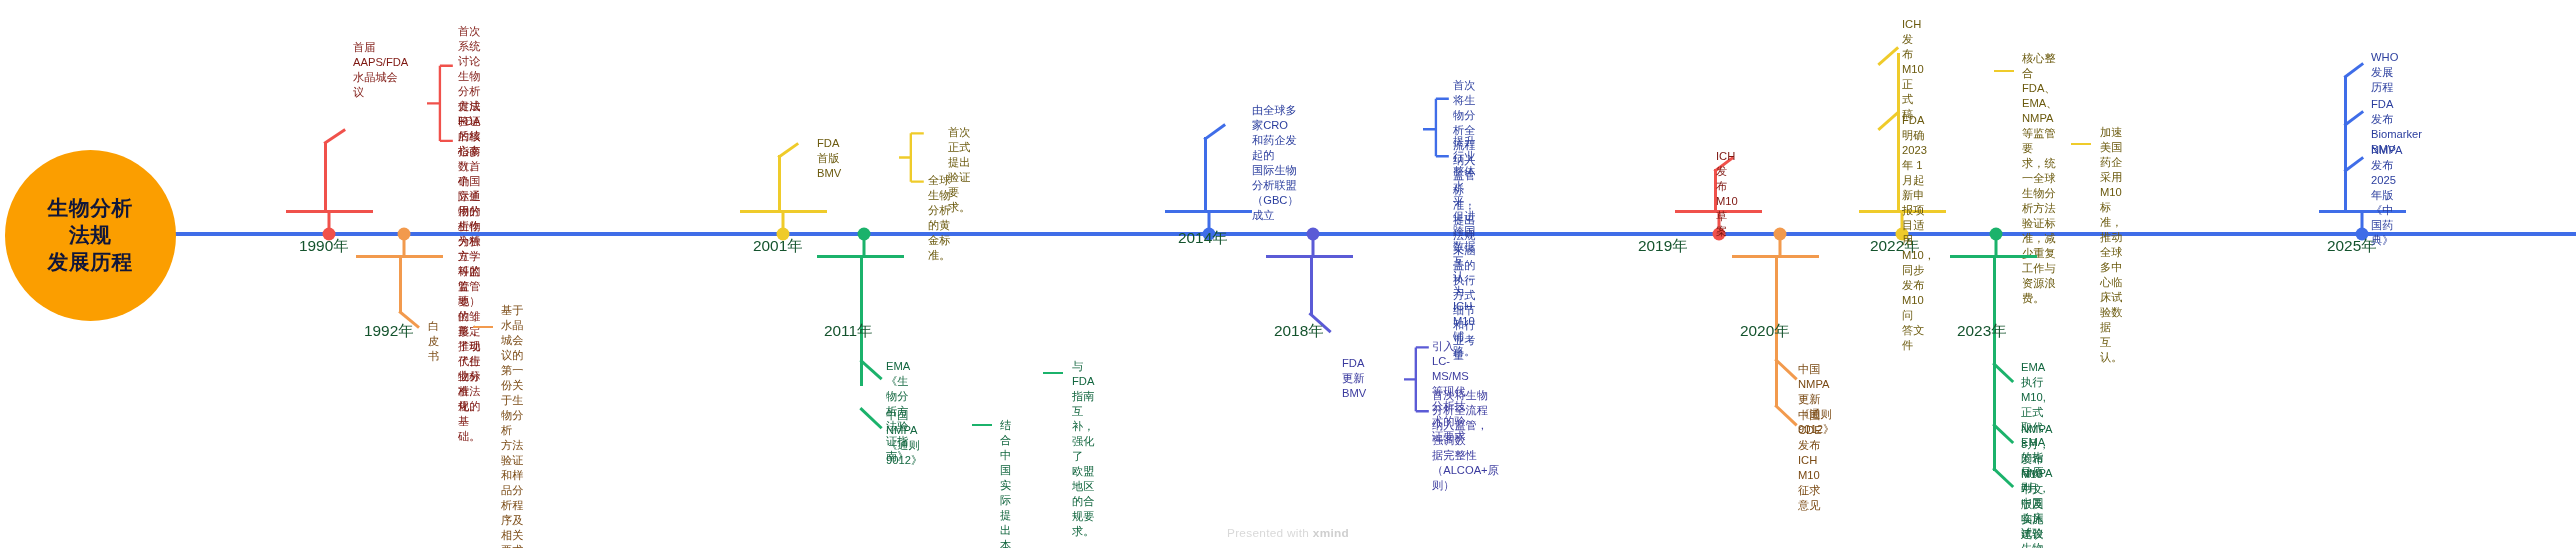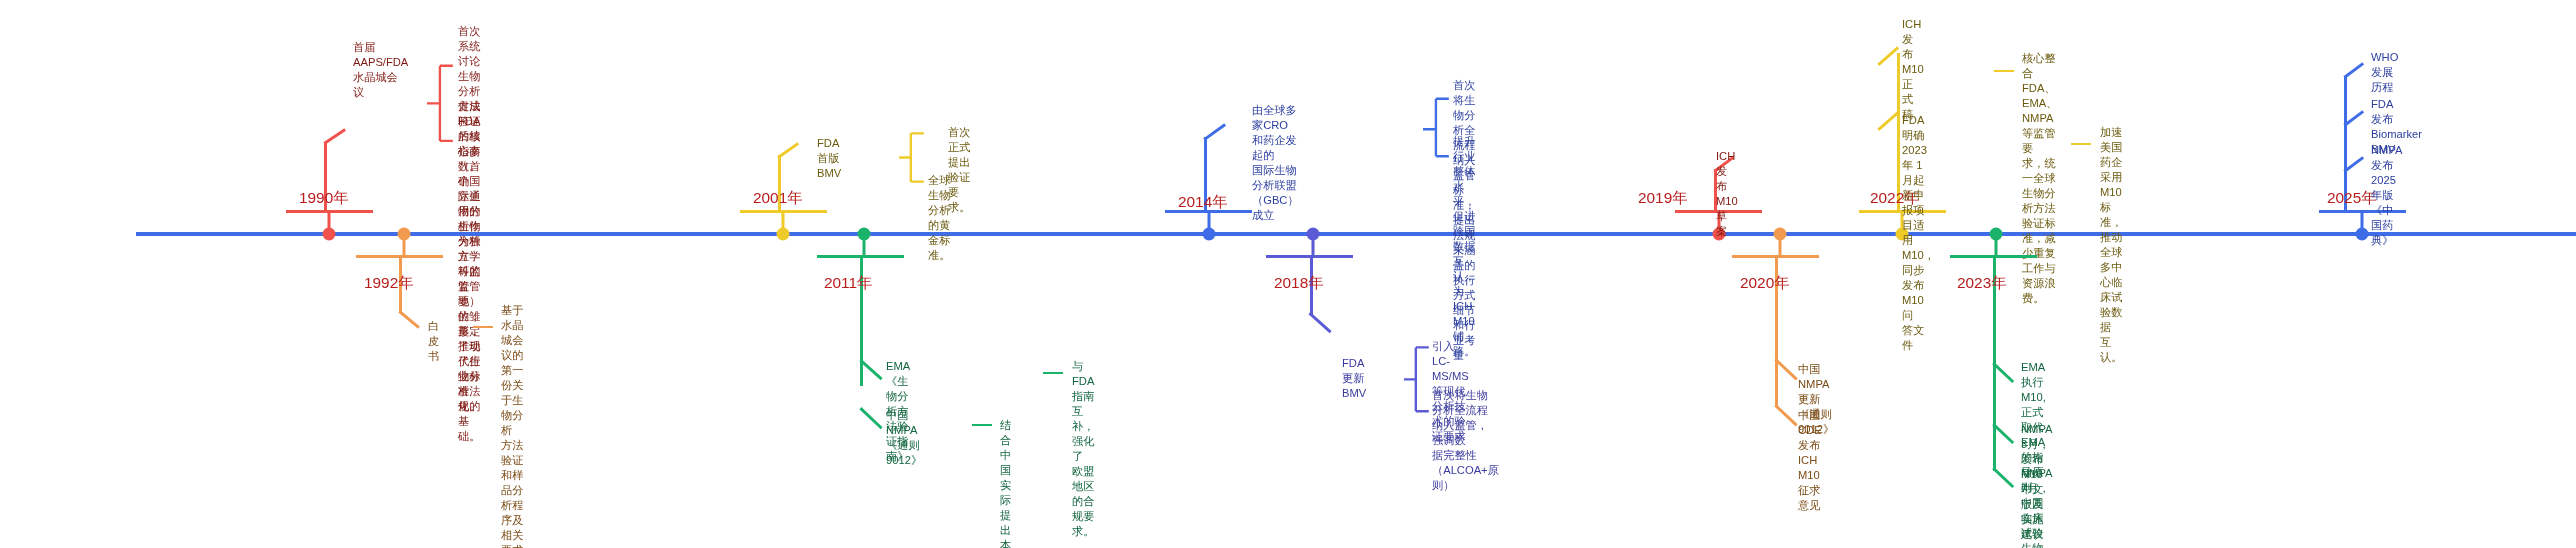--- a/index.html
+++ b/index.html
@@ -55,24 +55,25 @@
     transform:translateX(-50%);
     z-index:3;
   }
   .hbar{
     position:absolute;
     height:3px;
     z-index:3;
   }
   .yr{
     position:absolute;
-    color:#b91c1c;
+    color:#14532d;
     font-size:15.4px;
     white-space:nowrap;
     z-index:6;
+    margin-top:48px;
   }
 
   
   .trunk{position:absolute;width:3px;z-index:3;}
   .elbow{position:absolute;z-index:3;}
   .elbow svg{display:block;}
 
   
   .lbl{
     position:absolute;
@@ -106,20 +107,25 @@
     z-index:2;
     letter-spacing:0.3px;
   }
   .footer b{color:#cfcfcf;font-weight:bold;}
 </style>
 </head>
 <body>
 
 <div class="canvas">
 
+  <div class="hub" style="background: rgb(251, 158, 0);">
+    <div class="hub-title">生物分析
+法规
+发展历程</div>
+  </div>
 
   <div class="spine" style="background: rgb(63, 109, 232);"></div>
 
   <div class="node">
     <div class="dot" style="left:329px;top:234px;background:#F0514B"></div>
     <div class="stem" style="left:329px;top:213px;height:21px;background:#F0514B"></div>
     <div class="hbar" style="left:286px;top:210px;width:87px;background:#F0514B"></div>
     <div class="yr" style="left:299px;top:188px">1990年</div>
     <div class="trunk" style="left:324px;top:142px;height:70px;background:#F0514B"></div>
     <div class="elbow" style="left:323px;top:127px">
@@ -208,21 +214,21 @@
     <div class="lbl" style="left:886px;top:408px;color:#12663F">中国NMPA
 《通则9012》</div>
     <div class="tick" style="left:972px;top:424px;background:#1BB26B"></div>
     <div class="desc" style="left:1000px;top:418px;color:#12663F">结合中国实际提出本土化要求</div>
   </div>
 
   <div class="node">
     <div class="dot" style="left:1209px;top:234px;background:#3F6DE8"></div>
     <div class="stem" style="left:1209px;top:213px;height:21px;background:#3F6DE8"></div>
     <div class="hbar" style="left:1165px;top:210px;width:87px;background:#3F6DE8"></div>
-    <div class="yr" style="left:1178px;top:192px">2014年</div>
+    <div class="yr" style="left:1178px;top:180px">2014年</div>
     <div class="trunk" style="left:1204px;top:137px;height:74px;background:#3F6DE8"></div>
     <div class="elbow" style="left:1203px;top:122px">
       <svg width="35" height="19" viewBox="0 0 60 32">
           <path d="M2,30 L38,4" stroke="#3F6DE8" stroke-width="5" fill="none"></path>
         </svg>
     </div>
     <div class="lbl" style="left:1252px;top:103px;color:#2B3E9E">由全球多家CRO和药企发起的
 国际生物分析联盟（GBC）
 成立</div>
     <div class="bracket" style="left:1423px;top:95px">
@@ -393,15 +399,18 @@
 
     <div class="elbow" style="left:2343px;top:155px">
       <svg width="31" height="17.7" viewBox="0 0 52 30">
           <path d="M2,28 L34,4" stroke="#3F6DE8" stroke-width="5" fill="none"></path>
         </svg>
     </div>
     <div class="lbl" style="left:2371px;top:143px;color:#2B3E9E">NMPA
 发布2025年版《中国药典》</div>
   </div>
 
+  <div class="footer">
+    <span>Presented with </span><b>xmind</b>
+  </div>
 
 </div>
 
 
 </body></html>

